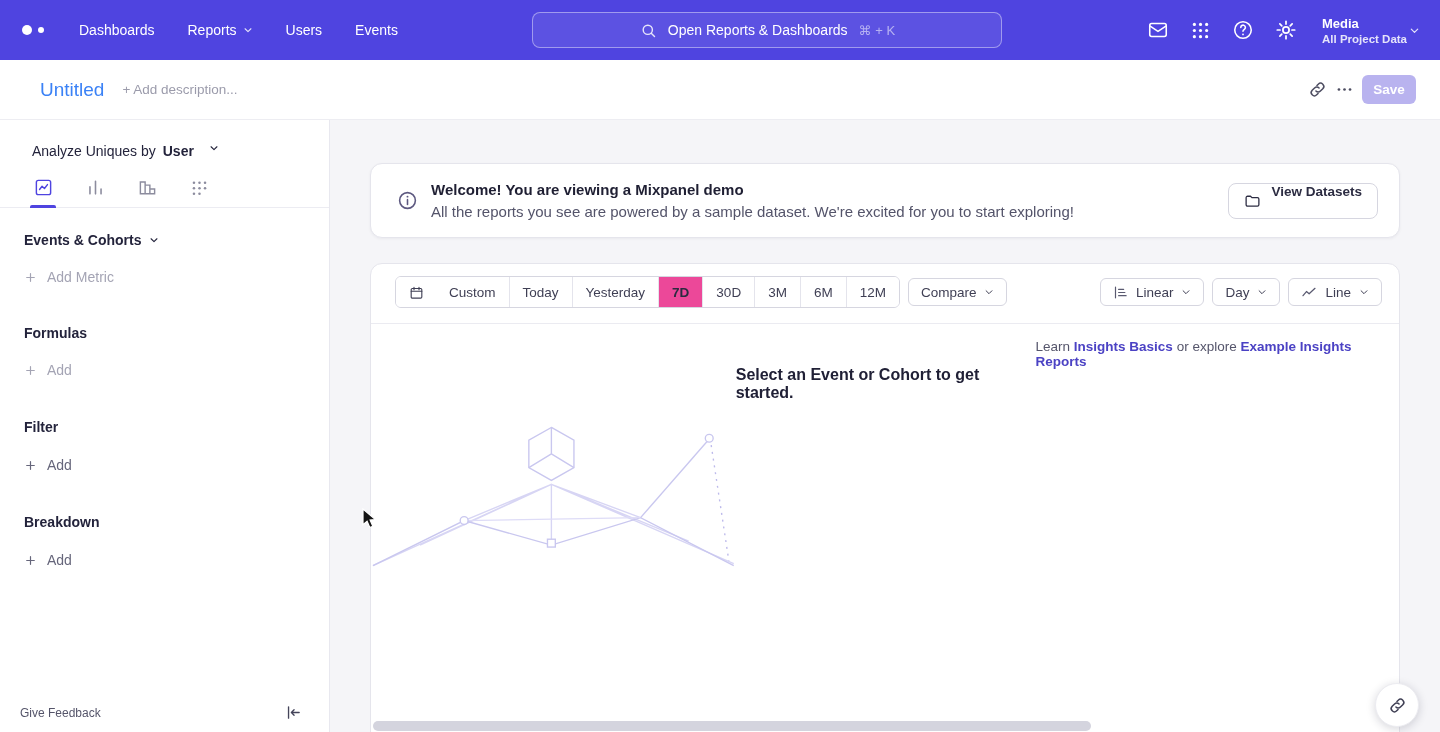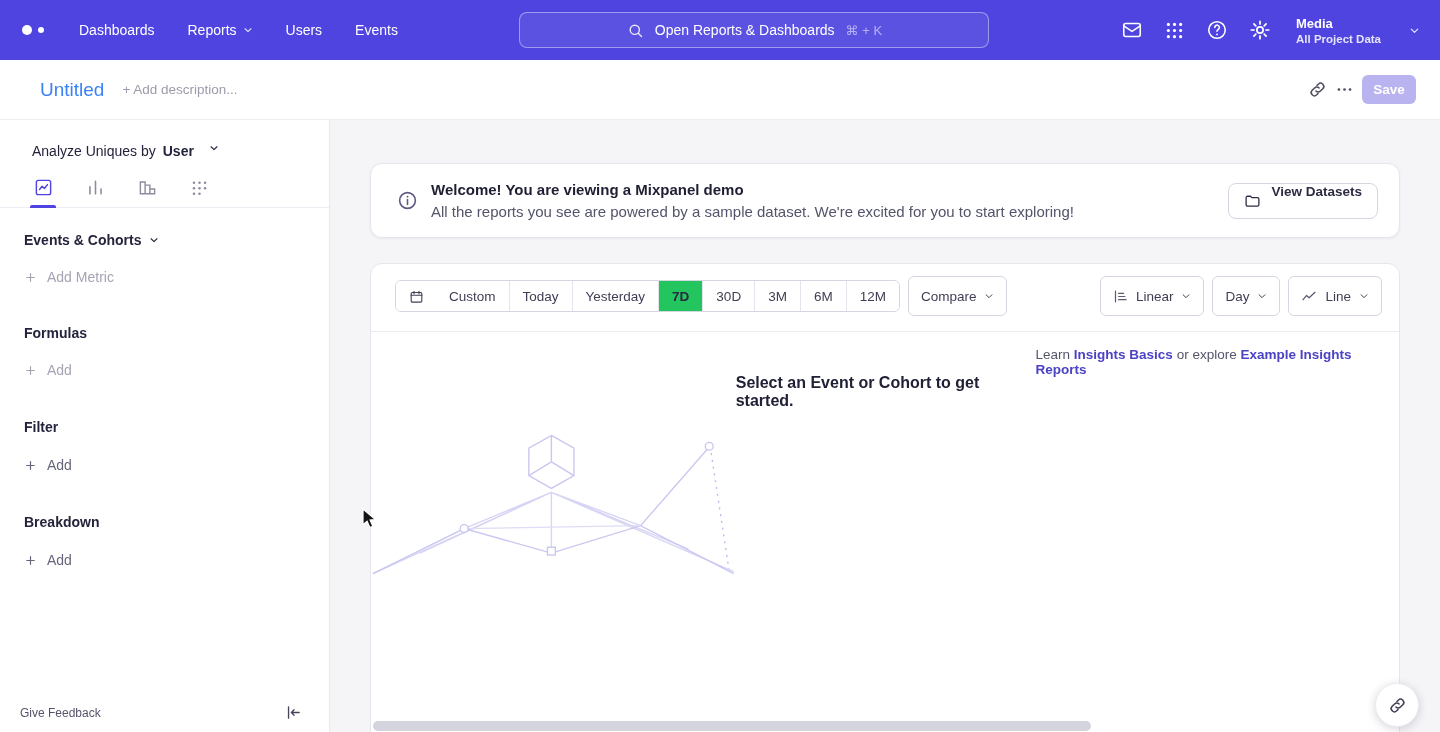--- a/index.html
+++ b/index.html
@@ -13,21 +13,21 @@
   .logo .d1{width:10px;height:10px;border-radius:50%;background:#fff}
   .logo .d2{width:6px;height:6px;border-radius:50%;background:#fff}
   .nav-links{display:flex;align-items:center;gap:33px;font-size:14px}
   .nav-link{display:flex;align-items:center;gap:6px;color:#fff;cursor:pointer;white-space:nowrap}
   .chev{opacity:.85}
   .searchbar{width:470px;height:36px;margin:0 auto;border:1px solid rgba(255,255,255,.42);background:rgba(255,255,255,.08);border-radius:8px;display:flex;align-items:center;justify-content:center;gap:11px;font-size:14px;cursor:text}
   .search-ph{color:#fff}
   .shortcut{color:rgba(255,255,255,.55);font-size:13px}
   .nav-right{display:flex;align-items:center;gap:21px;margin-left:10px}
   .nav-icon{color:#fff;cursor:pointer}
-  .project{display:flex;align-items:center;gap:28px;cursor:pointer;margin-left:4px}
+  .project{display:flex;align-items:center;gap:2px;cursor:pointer;margin-left:4px}
   .project-name{font-size:13px;font-weight:700;display:block}
   .project-sub{font-size:11.5px;font-weight:600;opacity:.85;display:block;margin-top:2px}
 
   
   .page-header{height:60px;background:#fff;display:flex;align-items:center;padding:0 24px 0 40px;border-bottom:1px solid #ededf2}
   .doc-title{font-size:19px;color:#3b82f6}
   .doc-desc{font-size:13.5px;color:#9b9bab;margin-left:18px;cursor:text}
   .header-actions{margin-left:auto;display:flex;align-items:center;gap:8px}
   .h-icon{color:#4c4c60;cursor:pointer}
   .save-btn{width:54px;height:29px;border:none;border-radius:6px;background:#b9b3ef;color:#fff;font-size:13.5px;font-weight:700;font-family:inherit;cursor:default}
@@ -56,22 +56,22 @@
   .banner-icon{color:#5d5980;margin-right:13px}
   .b-title{font-size:15px;font-weight:700;color:#1f1f33}
   .b-sub{font-size:15px;color:#54546a;margin-top:5px}
   .view-datasets{margin-left:auto;height:36px;border:1px solid #d6d6e0;background:#fff;border-radius:8px;display:flex;gap:10px;padding:0 15px;font-size:13.5px;font-weight:700;color:#2c2c42;cursor:pointer;font-family:inherit}
 
   .chart-card{margin-top:25px;background:#fff;border:1px solid #e5e5ec;border-radius:12px 12px 0 0;height:470px;position:relative;overflow:hidden}
   .chart-toolbar{display:flex;align-items:center;padding:12px 17px 15px 24px;border-bottom:1px solid #ebebf1}
   .seg-group{display:flex;border:1px solid #d6d6e0;border-radius:6px;overflow:hidden;background:#fff}
   .seg{display:flex;align-items:center;gap:25px;height:30px;padding:0 13px;font-size:13.5px;color:#3f3f54;background:#fff;border:none;border-right:1px solid #e4e4ec;cursor:pointer;font-family:inherit}
   .seg:last-child{border-right:none}
-  .seg.active{background:#22c55e;font-weight:700;color:#2b2b40}
-  .btn{display:flex;align-items:center;gap:8px;height:40px;border:1px solid #d6d6e0;border-radius:6px;background:#fff;padding:0 12px;font-size:13.5px;color:#3f3f54;cursor:pointer;font-family:inherit}
+  .seg.active{background:#ec4899;font-weight:700;color:#2b2b40}
+  .btn{display:flex;align-items:center;gap:8px;height:28px;border:1px solid #d6d6e0;border-radius:6px;background:#fff;padding:0 12px;font-size:13.5px;color:#3f3f54;cursor:pointer;font-family:inherit}
   .compare{margin-left:8px}
   .toolbar-right{margin-left:auto;display:flex;gap:8px}
   .btn .b-ic{color:#5a5a70}
 
   .empty{display:flex;flex-direction:row;}
   .empty-illustration{margin-top:100px}
   .empty-title{margin-top:42px;font-size:16px;font-weight:700;color:#202036}
   .empty-links{margin-top:15px;font-size:13.5px;color:#55556b}
   .link{color:#4b42c4;font-weight:700;cursor:pointer}
   .hscroll{position:absolute;bottom:1px;left:2px;width:718px;height:10px;border-radius:6px;background:#d4d4de;cursor:pointer}

